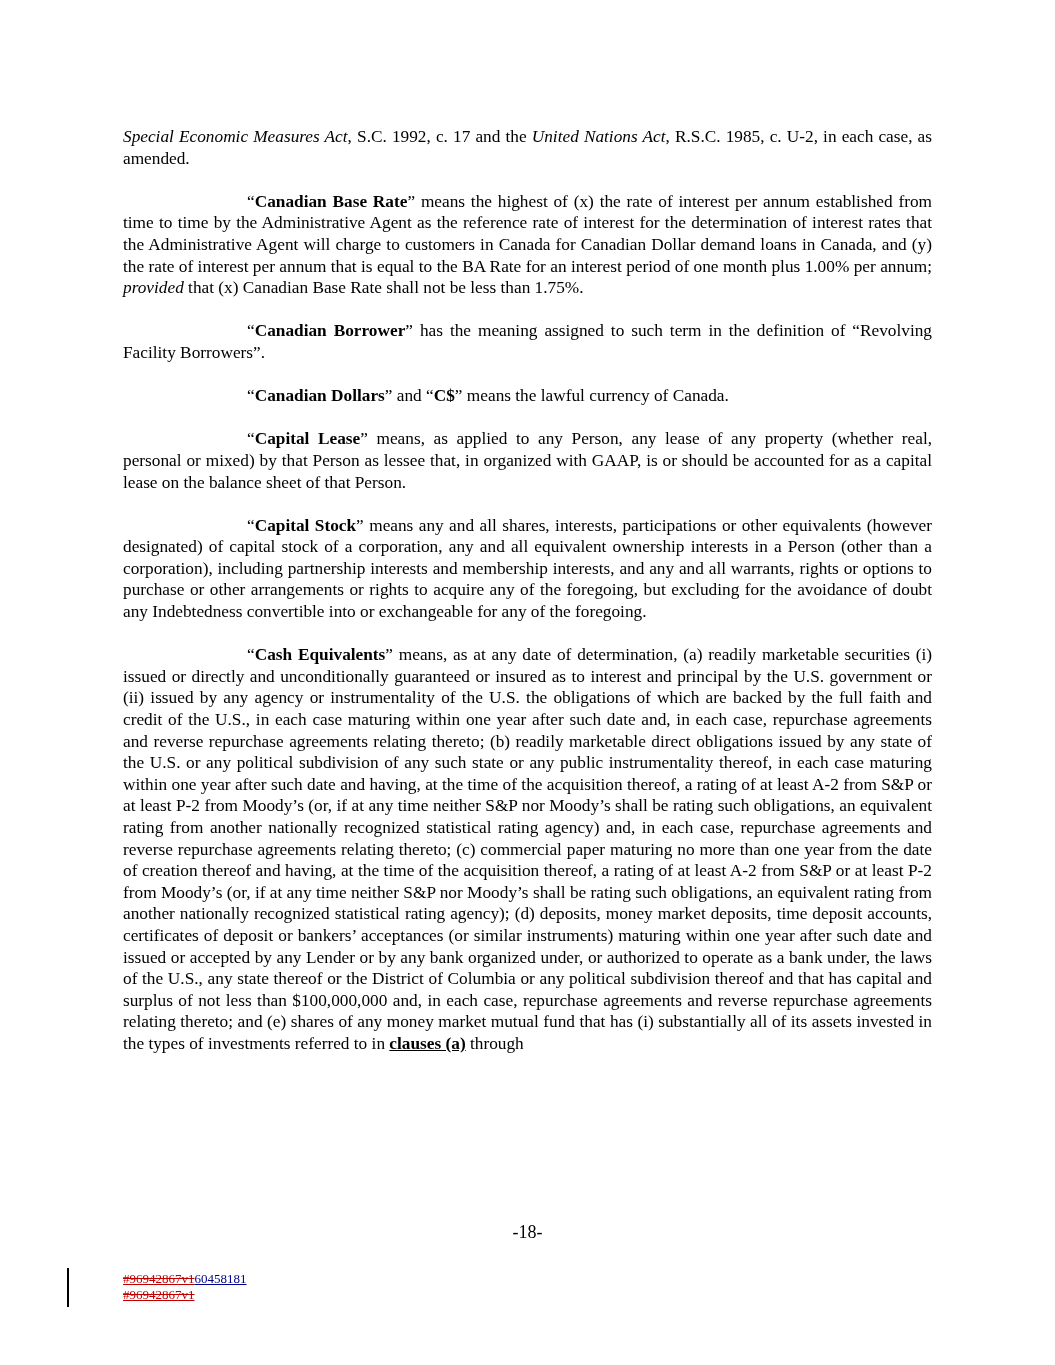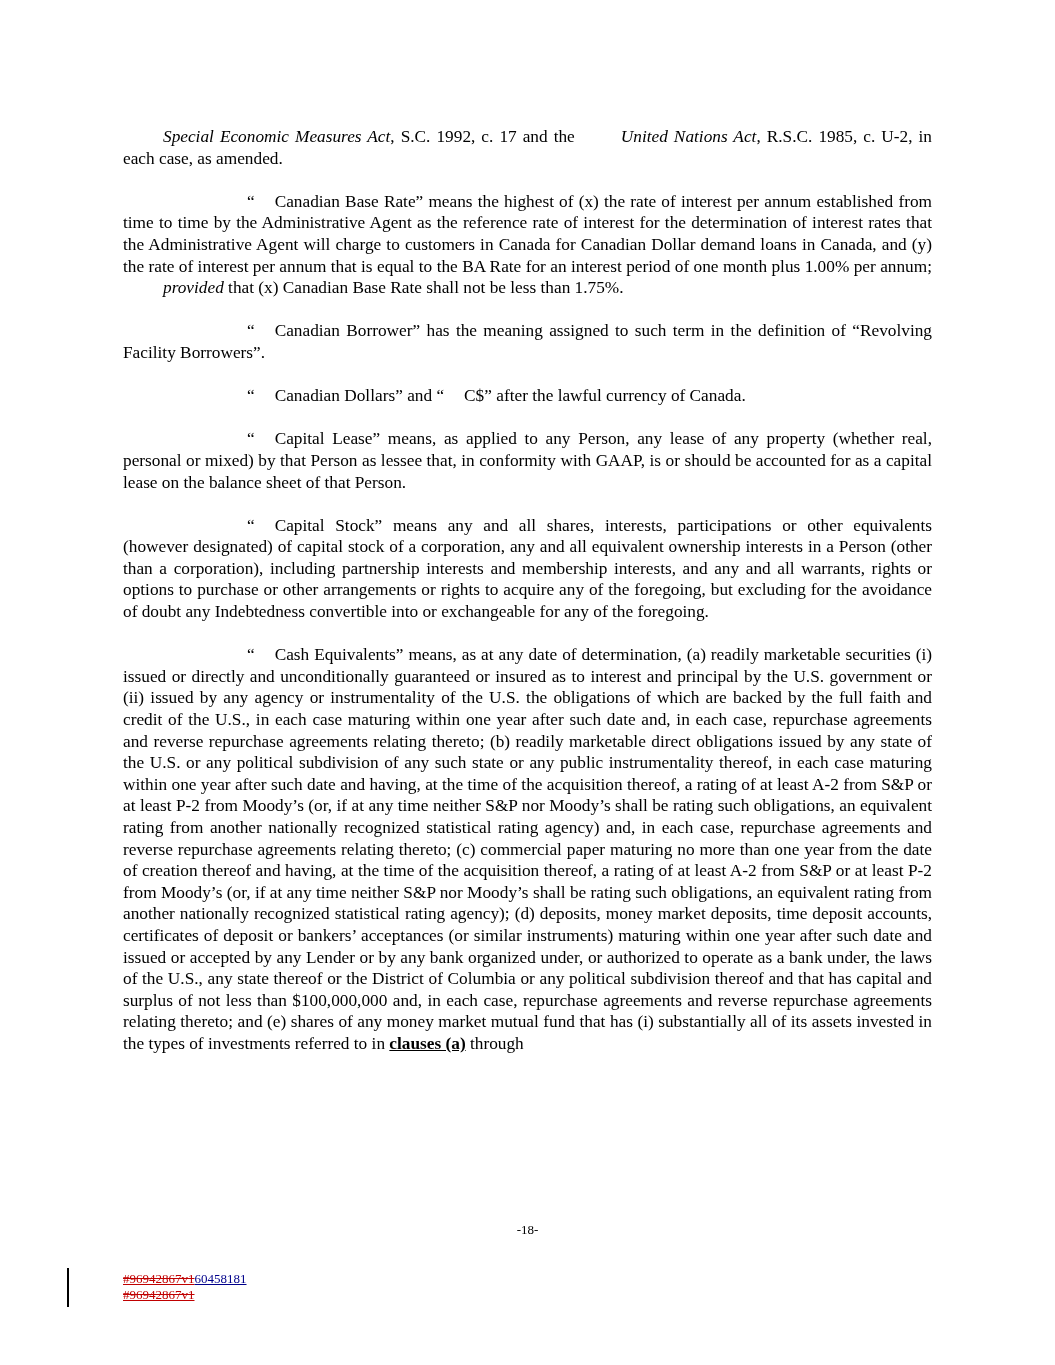--- a/index.html
+++ b/index.html
@@ -21,30 +21,30 @@
     position: absolute;
     left: 123px;
     top: 126px;
     width: 809px;
     font-size: 17.3px;
     line-height: 21.6px;
     text-align: justify;
   }
   .para { margin: 0 0 21.6px 0; }
   .para.indent { text-indent: 124px; }
-  .b { font-weight: normal; margin-left: 20px; }
-  .i { font-style: italic; margin-left: 40px; }
+  .b { font-weight: bold; }
+  .i { font-style: italic; }
   .u { text-decoration: underline; font-weight: bold; }
   .footer {
     position: absolute;
     left: 0;
     top: 1222px;
     width: 100%;
     text-align: center;
-    font-size: 13px;
+    font-size: 18px;
   }
   .footnote {
     position: absolute;
     left: 123px;
     top: 1271px;
     font-size: 13px;
     line-height: 16px;
     font-family: "Liberation Serif", serif;
   }
   .deleted {
@@ -68,22 +68,22 @@
 <body>
 
 <div class="page">
 
   <div class="change-bar"></div>
 
   <div class="body-text">
       <p class="para"><span class="i">Special Economic Measures Act</span><span>, S.C. 1992, c. 17 and the </span><span class="i">United Nations Act</span><span>, R.S.C. 1985, c. U-2, in each case, as amended.</span></p>
       <p class="para indent"><span>“</span><span class="b">Canadian Base Rate</span><span>” means the highest of (x) the rate of interest per annum established from time to time by the Administrative Agent as the reference rate of interest for the determination of interest rates that the Administrative Agent will charge to customers in Canada for Canadian Dollar demand loans in Canada, and (y) the rate of interest per annum that is equal to the BA Rate for an interest period of one month plus 1.00% per annum; </span><span class="i">provided</span><span> that (x) Canadian Base Rate shall not be less than 1.75%.</span></p>
       <p class="para indent"><span>“</span><span class="b">Canadian Borrower</span><span>” has the meaning assigned to such term in the definition of “Revolving Facility Borrowers”.</span></p>
-      <p class="para indent"><span>“</span><span class="b">Canadian Dollars</span><span>” and “</span><span class="b">C$</span><span>” after the lawful currency of Canada.</span></p>
-      <p class="para indent"><span>“</span><span class="b">Capital Lease</span><span>” means, as applied to any Person, any lease of any property (whether real, personal or mixed) by that Person as lessee that, in conformity with GAAP, is or should be accounted for as a capital lease on the balance sheet of that Person.</span></p>
+      <p class="para indent"><span>“</span><span class="b">Canadian Dollars</span><span>” and “</span><span class="b">C$</span><span>” means the lawful currency of Canada.</span></p>
+      <p class="para indent"><span>“</span><span class="b">Capital Lease</span><span>” means, as applied to any Person, any lease of any property (whether real, personal or mixed) by that Person as lessee that, in organized with GAAP, is or should be accounted for as a capital lease on the balance sheet of that Person.</span></p>
       <p class="para indent"><span>“</span><span class="b">Capital Stock</span><span>” means any and all shares, interests, participations or other equivalents (however designated) of capital stock of a corporation, any and all equivalent ownership interests in a Person (other than a corporation), including partnership interests and membership interests, and any and all warrants, rights or options to purchase or other arrangements or rights to acquire any of the foregoing, but excluding for the avoidance of doubt any Indebtedness convertible into or exchangeable for any of the foregoing.</span></p>
       <p class="para indent"><span>“</span><span class="b">Cash Equivalents</span><span>” means, as at any date of determination, (a) readily marketable securities (i) issued or directly and unconditionally guaranteed or insured as to interest and principal by the U.S. government or (ii) issued by any agency or instrumentality of the U.S. the obligations of which are backed by the full faith and credit of the U.S., in each case maturing within one year after such date and, in each case, repurchase agreements and reverse repurchase agreements relating thereto; (b) readily marketable direct obligations issued by any state of the U.S. or any political subdivision of any such state or any public instrumentality thereof, in each case maturing within one year after such date and having, at the time of the acquisition thereof, a rating of at least A-2 from S&amp;P or at least P-2 from Moody’s (or, if at any time neither S&amp;P nor Moody’s shall be rating such obligations, an equivalent rating from another nationally recognized statistical rating agency) and, in each case, repurchase agreements and reverse repurchase agreements relating thereto; (c) commercial paper maturing no more than one year from the date of creation thereof and having, at the time of the acquisition thereof, a rating of at least A-2 from S&amp;P or at least P-2 from Moody’s (or, if at any time neither S&amp;P nor Moody’s shall be rating such obligations, an equivalent rating from another nationally recognized statistical rating agency); (d) deposits, money market deposits, time deposit accounts, certificates of deposit or bankers’ acceptances (or similar instruments) maturing within one year after such date and issued or accepted by any Lender or by any bank organized under, or authorized to operate as a bank under, the laws of the U.S., any state thereof or the District of Columbia or any political subdivision thereof and that has capital and surplus of not less than $100,000,000 and, in each case, repurchase agreements and reverse repurchase agreements relating thereto; and (e) shares of any money market mutual fund that has (i) substantially all of its assets invested in the types of investments referred to in </span><span class="u">clauses (a)</span><span> through</span></p>
     </div>
 
   <div class="footer">-18-</div>
 
   <div class="footnote">
     <div class="fn-line"><span class="deleted">#96942867v1</span><span class="inserted">60458181</span></div>
     <div class="fn-line"><span class="deleted">#96942867v1</span></div>
   </div>

